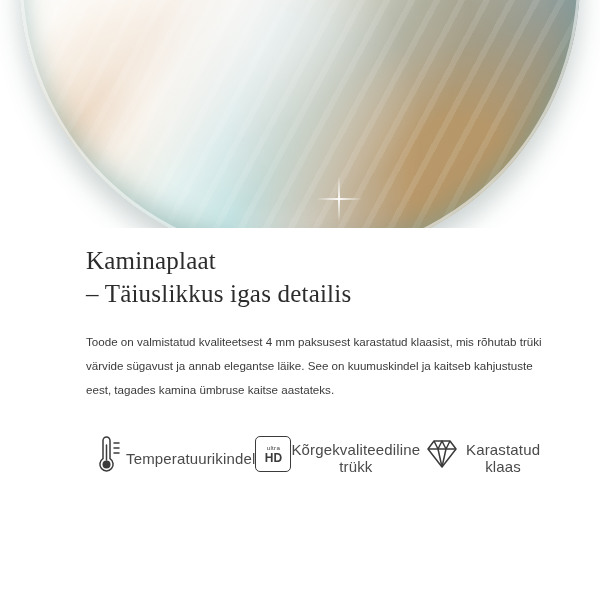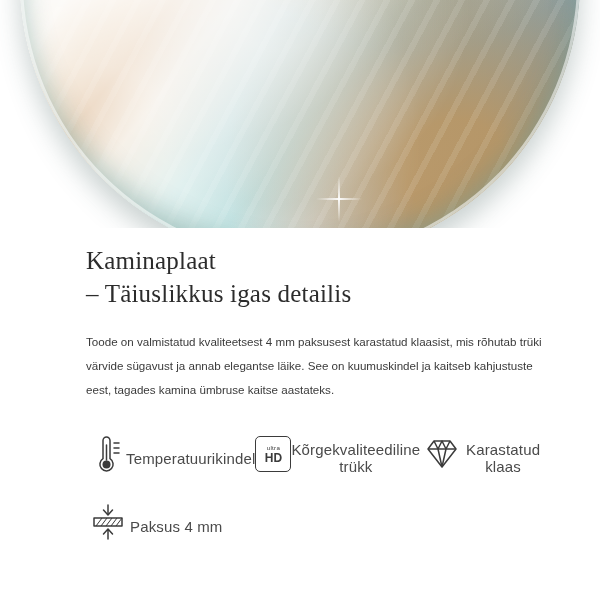--- a/index.html
+++ b/index.html
@@ -232,37 +232,16 @@
               <path d="M14 7 L18 15 L22 33"></path>
               <path d="M30 7 L26 15 L22 33"></path>
               <path d="M18 15 L22 7 L26 15"></path>
             </g>
           </svg>
         </div>
         <div class="feature-label">Karastatud klaas</div>
       </div>
 
 
-      <div class="feature">
-        <div class="feature-icon">
-          <svg width="44" height="44" viewBox="0 0 44 44">
-            <g fill="none" stroke="#3b3b3b" stroke-width="1.5" stroke-linecap="round" stroke-linejoin="round">
-              <line x1="22" y1="5" x2="22" y2="14"></line>
-              <path d="M17.5 10 L22 15 L26.5 10"></path>
-              <line x1="22" y1="39" x2="22" y2="30"></line>
-              <path d="M17.5 34 L22 29 L26.5 34"></path>
-              <rect x="8" y="18" width="28" height="8"></rect>
-            </g>
-            <g stroke="#3b3b3b" stroke-width="1">
-              <line x1="10" y1="26" x2="16" y2="18"></line>
-              <line x1="15" y1="26" x2="21" y2="18"></line>
-              <line x1="20" y1="26" x2="26" y2="18"></line>
-              <line x1="25" y1="26" x2="31" y2="18"></line>
-              <line x1="30" y1="26" x2="36" y2="18"></line>
-            </g>
-          </svg>
-        </div>
-        <div class="feature-label">Paksus 4 mm</div>
-      </div>
 
     </div>
   </div>
 </div>
 
 </body></html>

